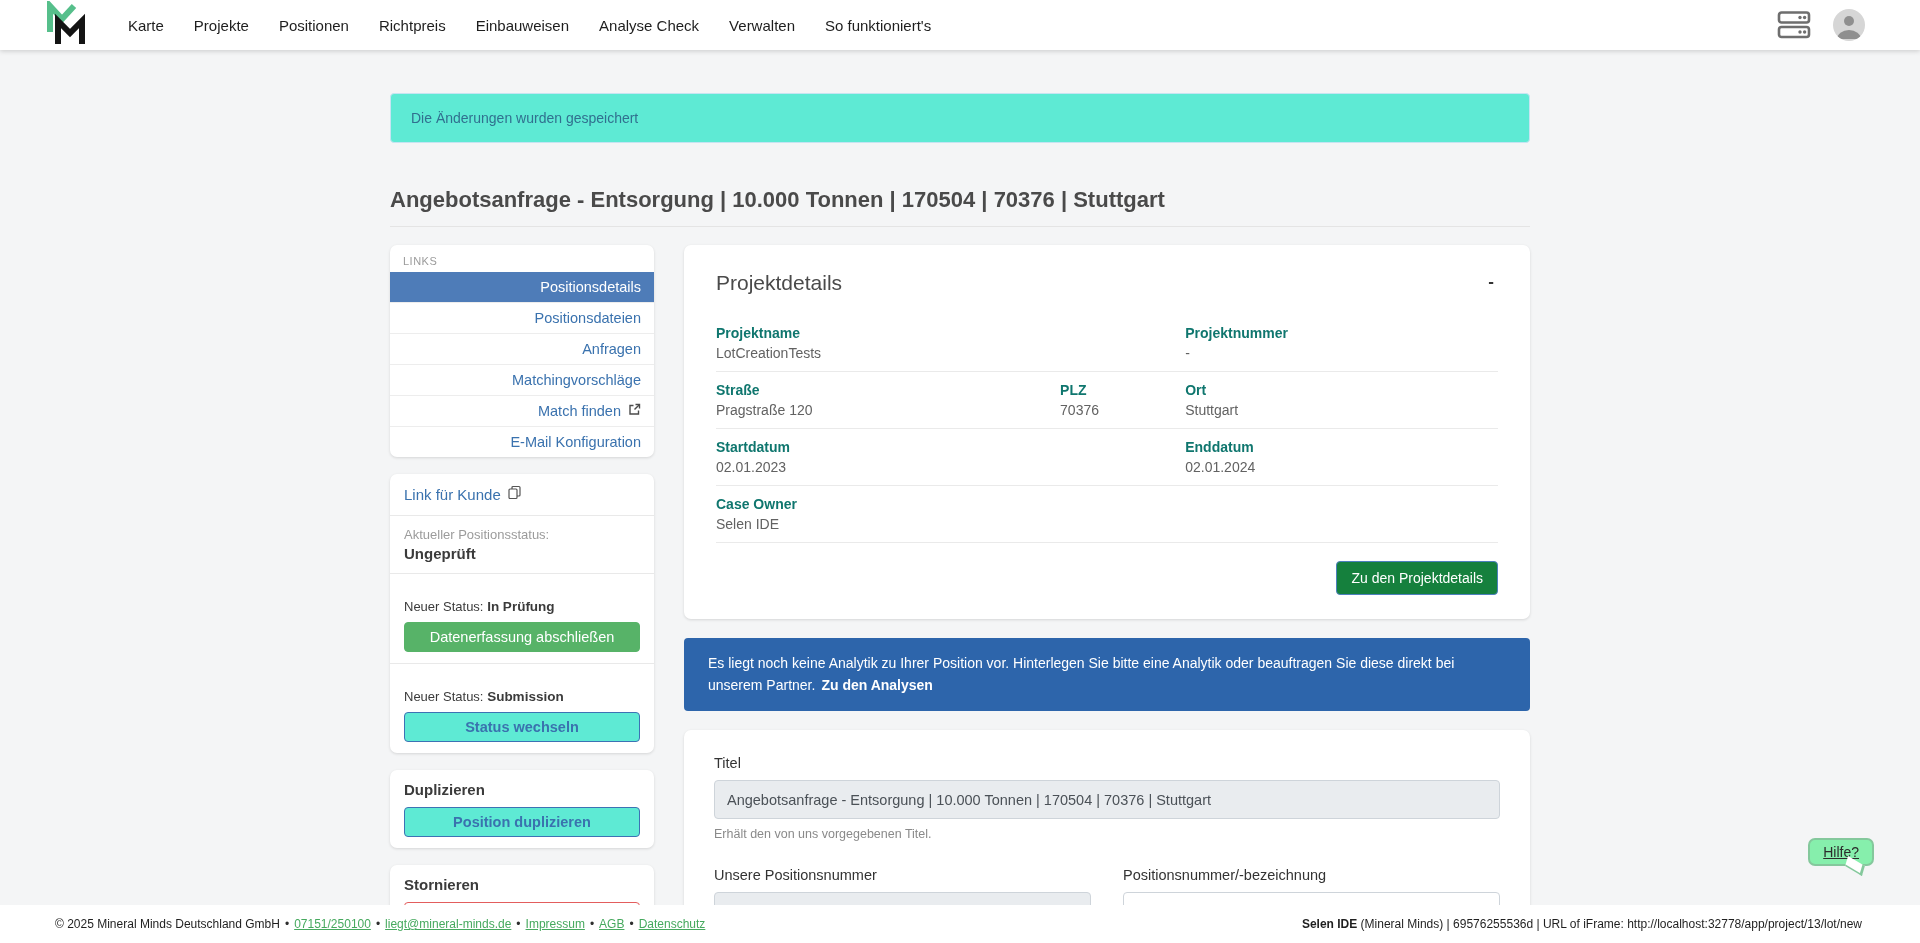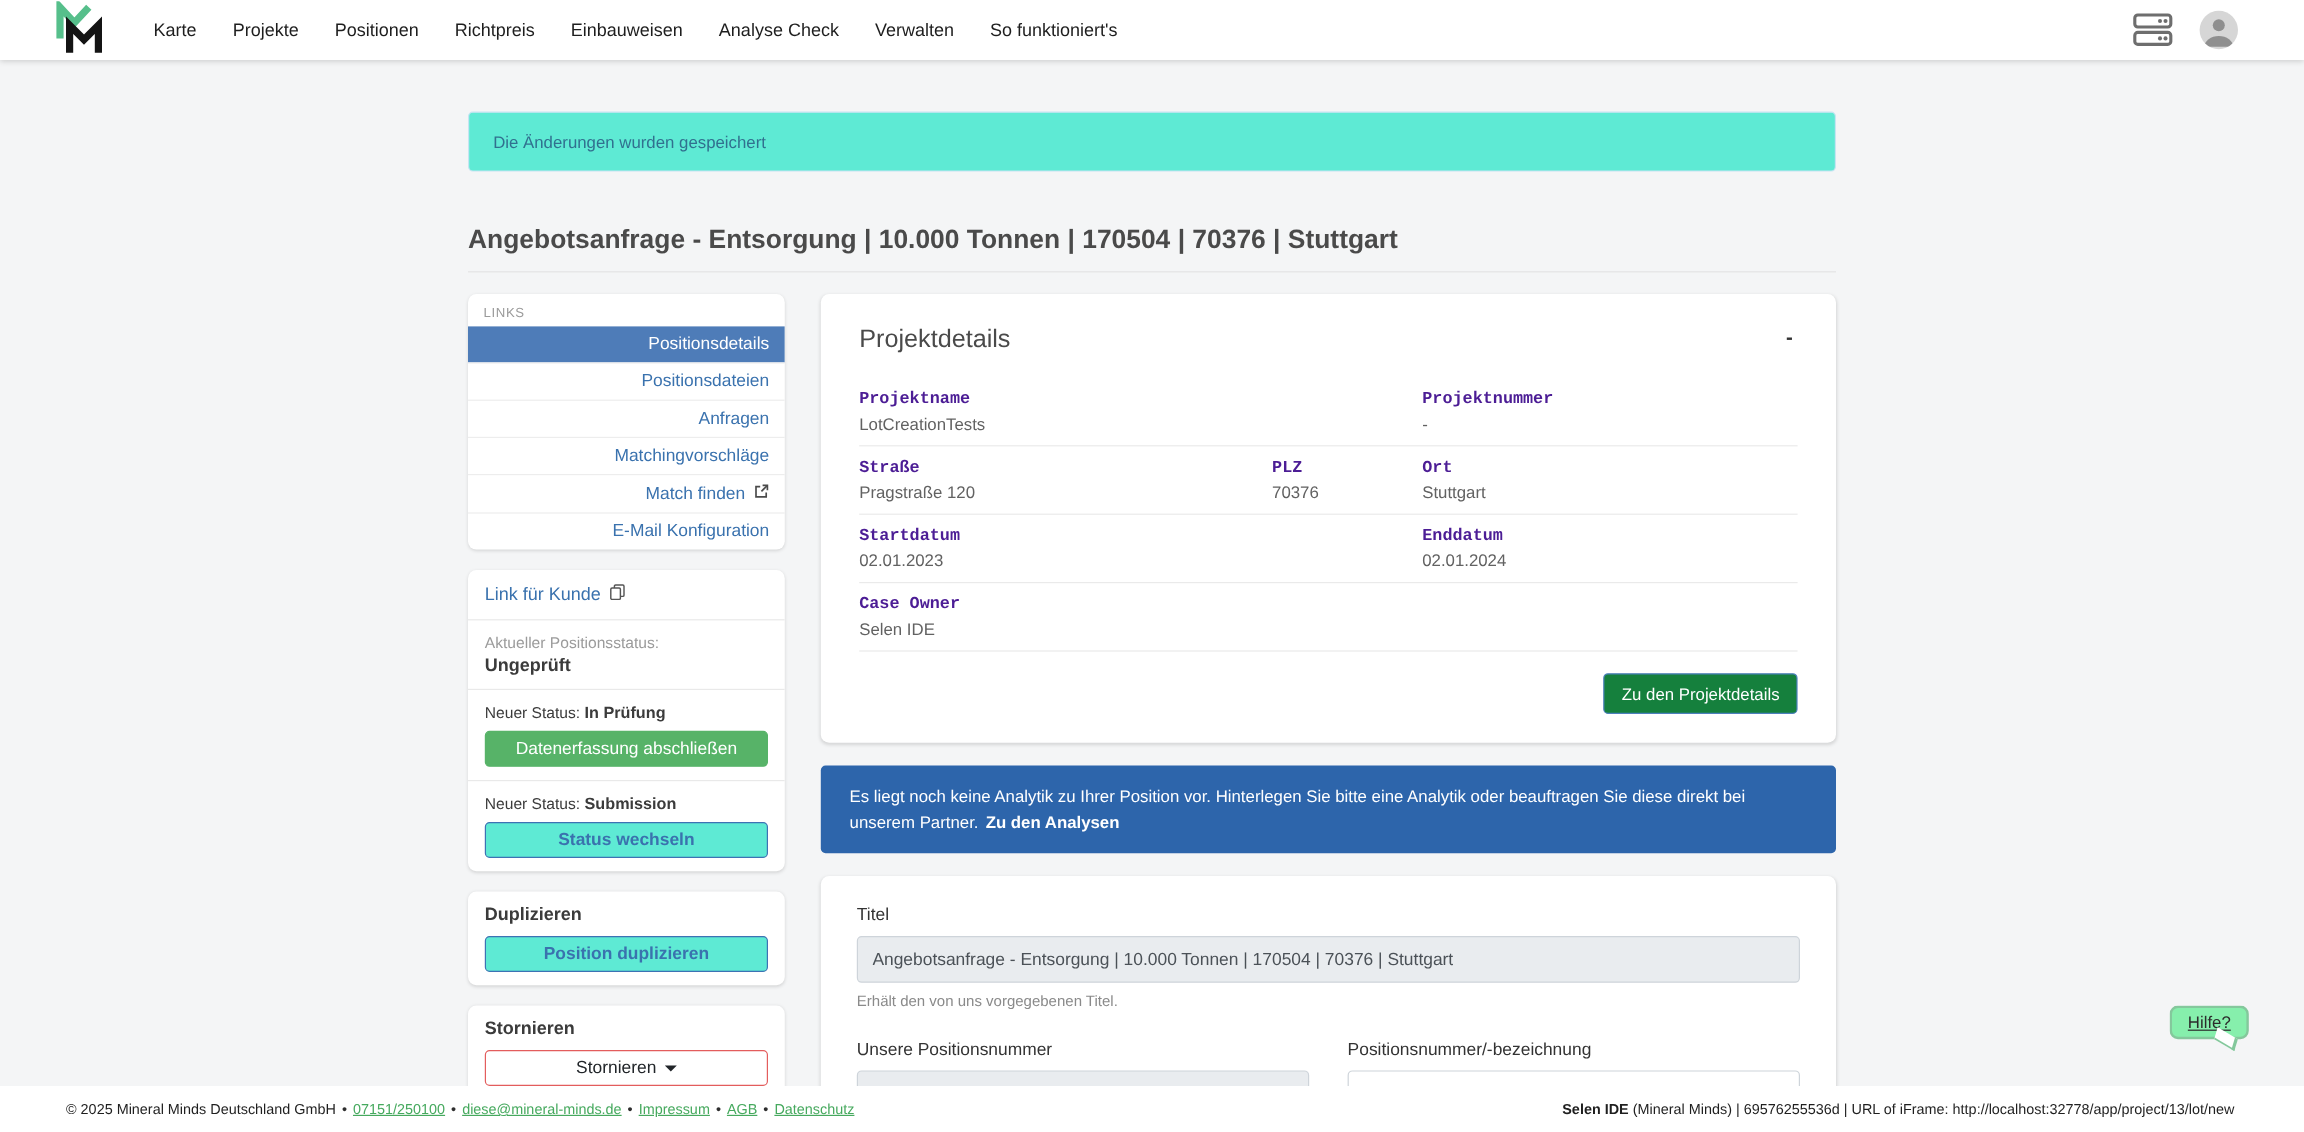--- a/index.html
+++ b/index.html
@@ -58,21 +58,21 @@
   }
   .side-link.active { background:#4e7cb8; color:#fff; border-top-color:#4e7cb8; }
   .side-section { padding:11px 14px; }
   .side-section + .side-section { border-top:1px solid #e9e9e9; }
   .cust-link {
     color:#3a72ae; font-size:15px; font-weight:500; cursor:pointer;
     display:inline-flex; align-items:center; gap:6px;
   }
   .muted-label { font-size:13px; color:#9b9b9b; }
   .status-strong { font-size:15px; font-weight:bold; color:#3b3b3b; margin-top:3px; }
-  .new-status { font-size:13px; color:#3b3b3b; margin-bottom:8px; }
+  .new-status { font-size:13px; color:#3b3b3b; margin-bottom:8px;margin-top:14px; }
   .new-status b { font-size:13.5px; }
   .btn { display:block; width:100%; text-align:center; border-radius:4px;
     font-size:14.5px; padding:6px 8px; cursor:pointer; font-family:inherit; }
   .btn-green { background:#57b368; color:#fff; border:1px solid #57b368; }
   .btn-outline-blue { background:#5eead4; color:#3a72ae; border:1.5px solid #3d72b4; font-weight:700; }
   .btn-outline-red { background:#fff; color:#212529; border:1.5px solid #e35d5d; position:relative; }
   .card-mini-title { font-size:15px; font-weight:bold; color:#3b3b3b; margin-bottom:9px; }
   .caret-down {
     display:inline-block; width:0; height:0; margin-left:7px; vertical-align:middle;
     border-left:5px solid transparent; border-right:5px solid transparent;
@@ -83,21 +83,21 @@
   .main-col { flex:1; min-width:0; }
   .pd-card { padding:26px 32px 24px; }
   .pd-header { display:flex; justify-content:space-between; align-items:flex-start; }
   .pd-title { font-size:21px; color:#4a4a4a; font-weight:400; }
   .collapse-btn { font-size:17px; font-weight:bold; color:#333; cursor:pointer; line-height:1; padding:2px 4px; }
   .pd-rows { margin-top:20px; }
   .pd-row { display:flex; padding:10px 0; border-bottom:1px solid #eaeaea; }
   .pd-cell-1 { width:44%; }
   .pd-cell-2 { width:16%; }
   .pd-cell-3 { width:40%; }
-  .f-label { font-size:14px; font-weight:bold; color:#4c1d95;font-family:Liberation Mono, monospace; }
+  .f-label { font-size:14px; font-weight:bold; color:#0f766e; }
   .f-value { font-size:14px; color:#626262; margin-top:4px; }
   .pd-actions { display:flex; justify-content:flex-end; padding-top:18px; }
   .btn-blue {
     background:#15803d; color:#fff; border:1px solid #4d80bd; border-radius:4px;
     font-size:14px; padding:8px 14px; cursor:pointer; font-family:inherit;
   }
 
   .banner {
     margin-top:19px; background:#2d65ab; color:#fff; border-radius:4px;
     padding:15px 24px; font-size:14px; line-height:1.55;
@@ -348,21 +348,21 @@
 </div>
 
 <div class="help-bubble">Hilfe?</div>
 
 <footer class="footer">
   <div class="footer-left">
     <span>© 2025 Mineral Minds Deutschland GmbH</span>
     <span class="footer-sep">•</span>
     <span class="footer-link">07151/250100</span>
     <span class="footer-sep">•</span>
-    <span class="footer-link">diese@mineral-minds.de</span>
+    <span class="footer-link">liegt@mineral-minds.de</span>
     <span class="footer-sep">•</span>
     <span class="footer-link">Impressum</span>
     <span class="footer-sep">•</span>
     <span class="footer-link">AGB</span>
     <span class="footer-sep">•</span>
     <span class="footer-link">Datenschutz</span>
   </div>
   <div class="footer-right">
     <b>Selen IDE</b>
     <span>(Mineral Minds) | 69576255536d | URL of iFrame: http://localhost:32778/app/project/13/lot/new</span>

